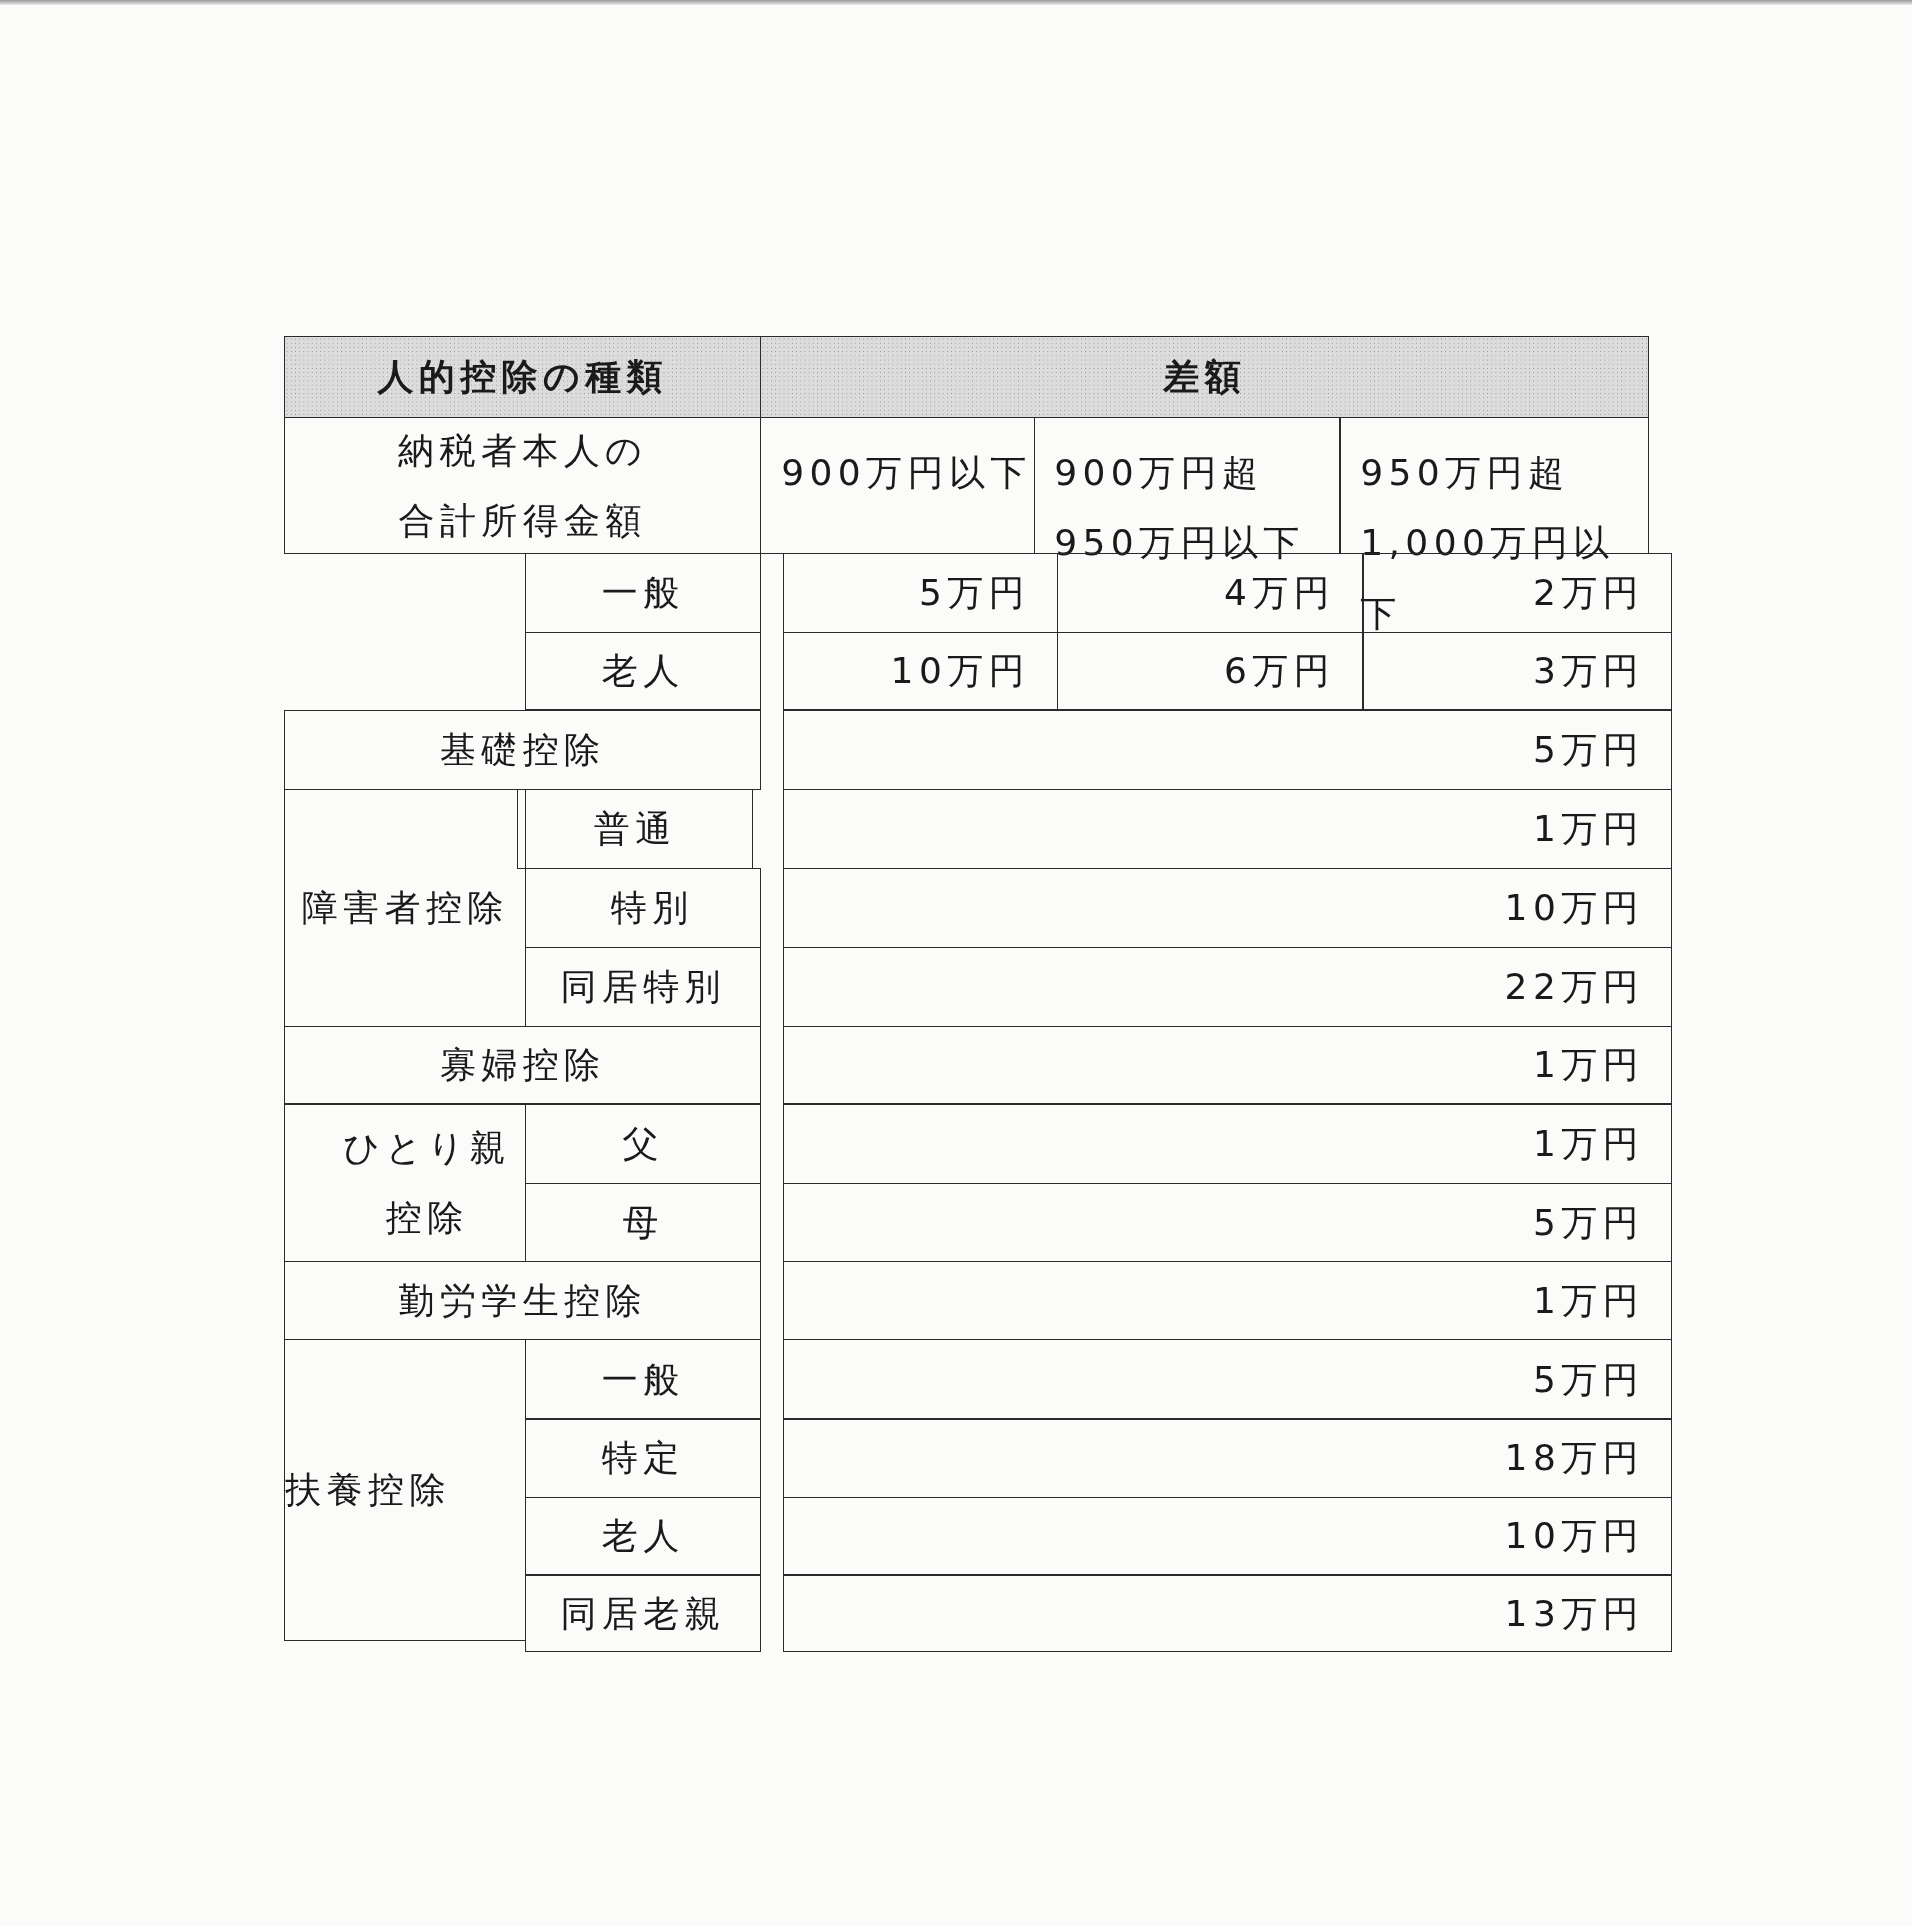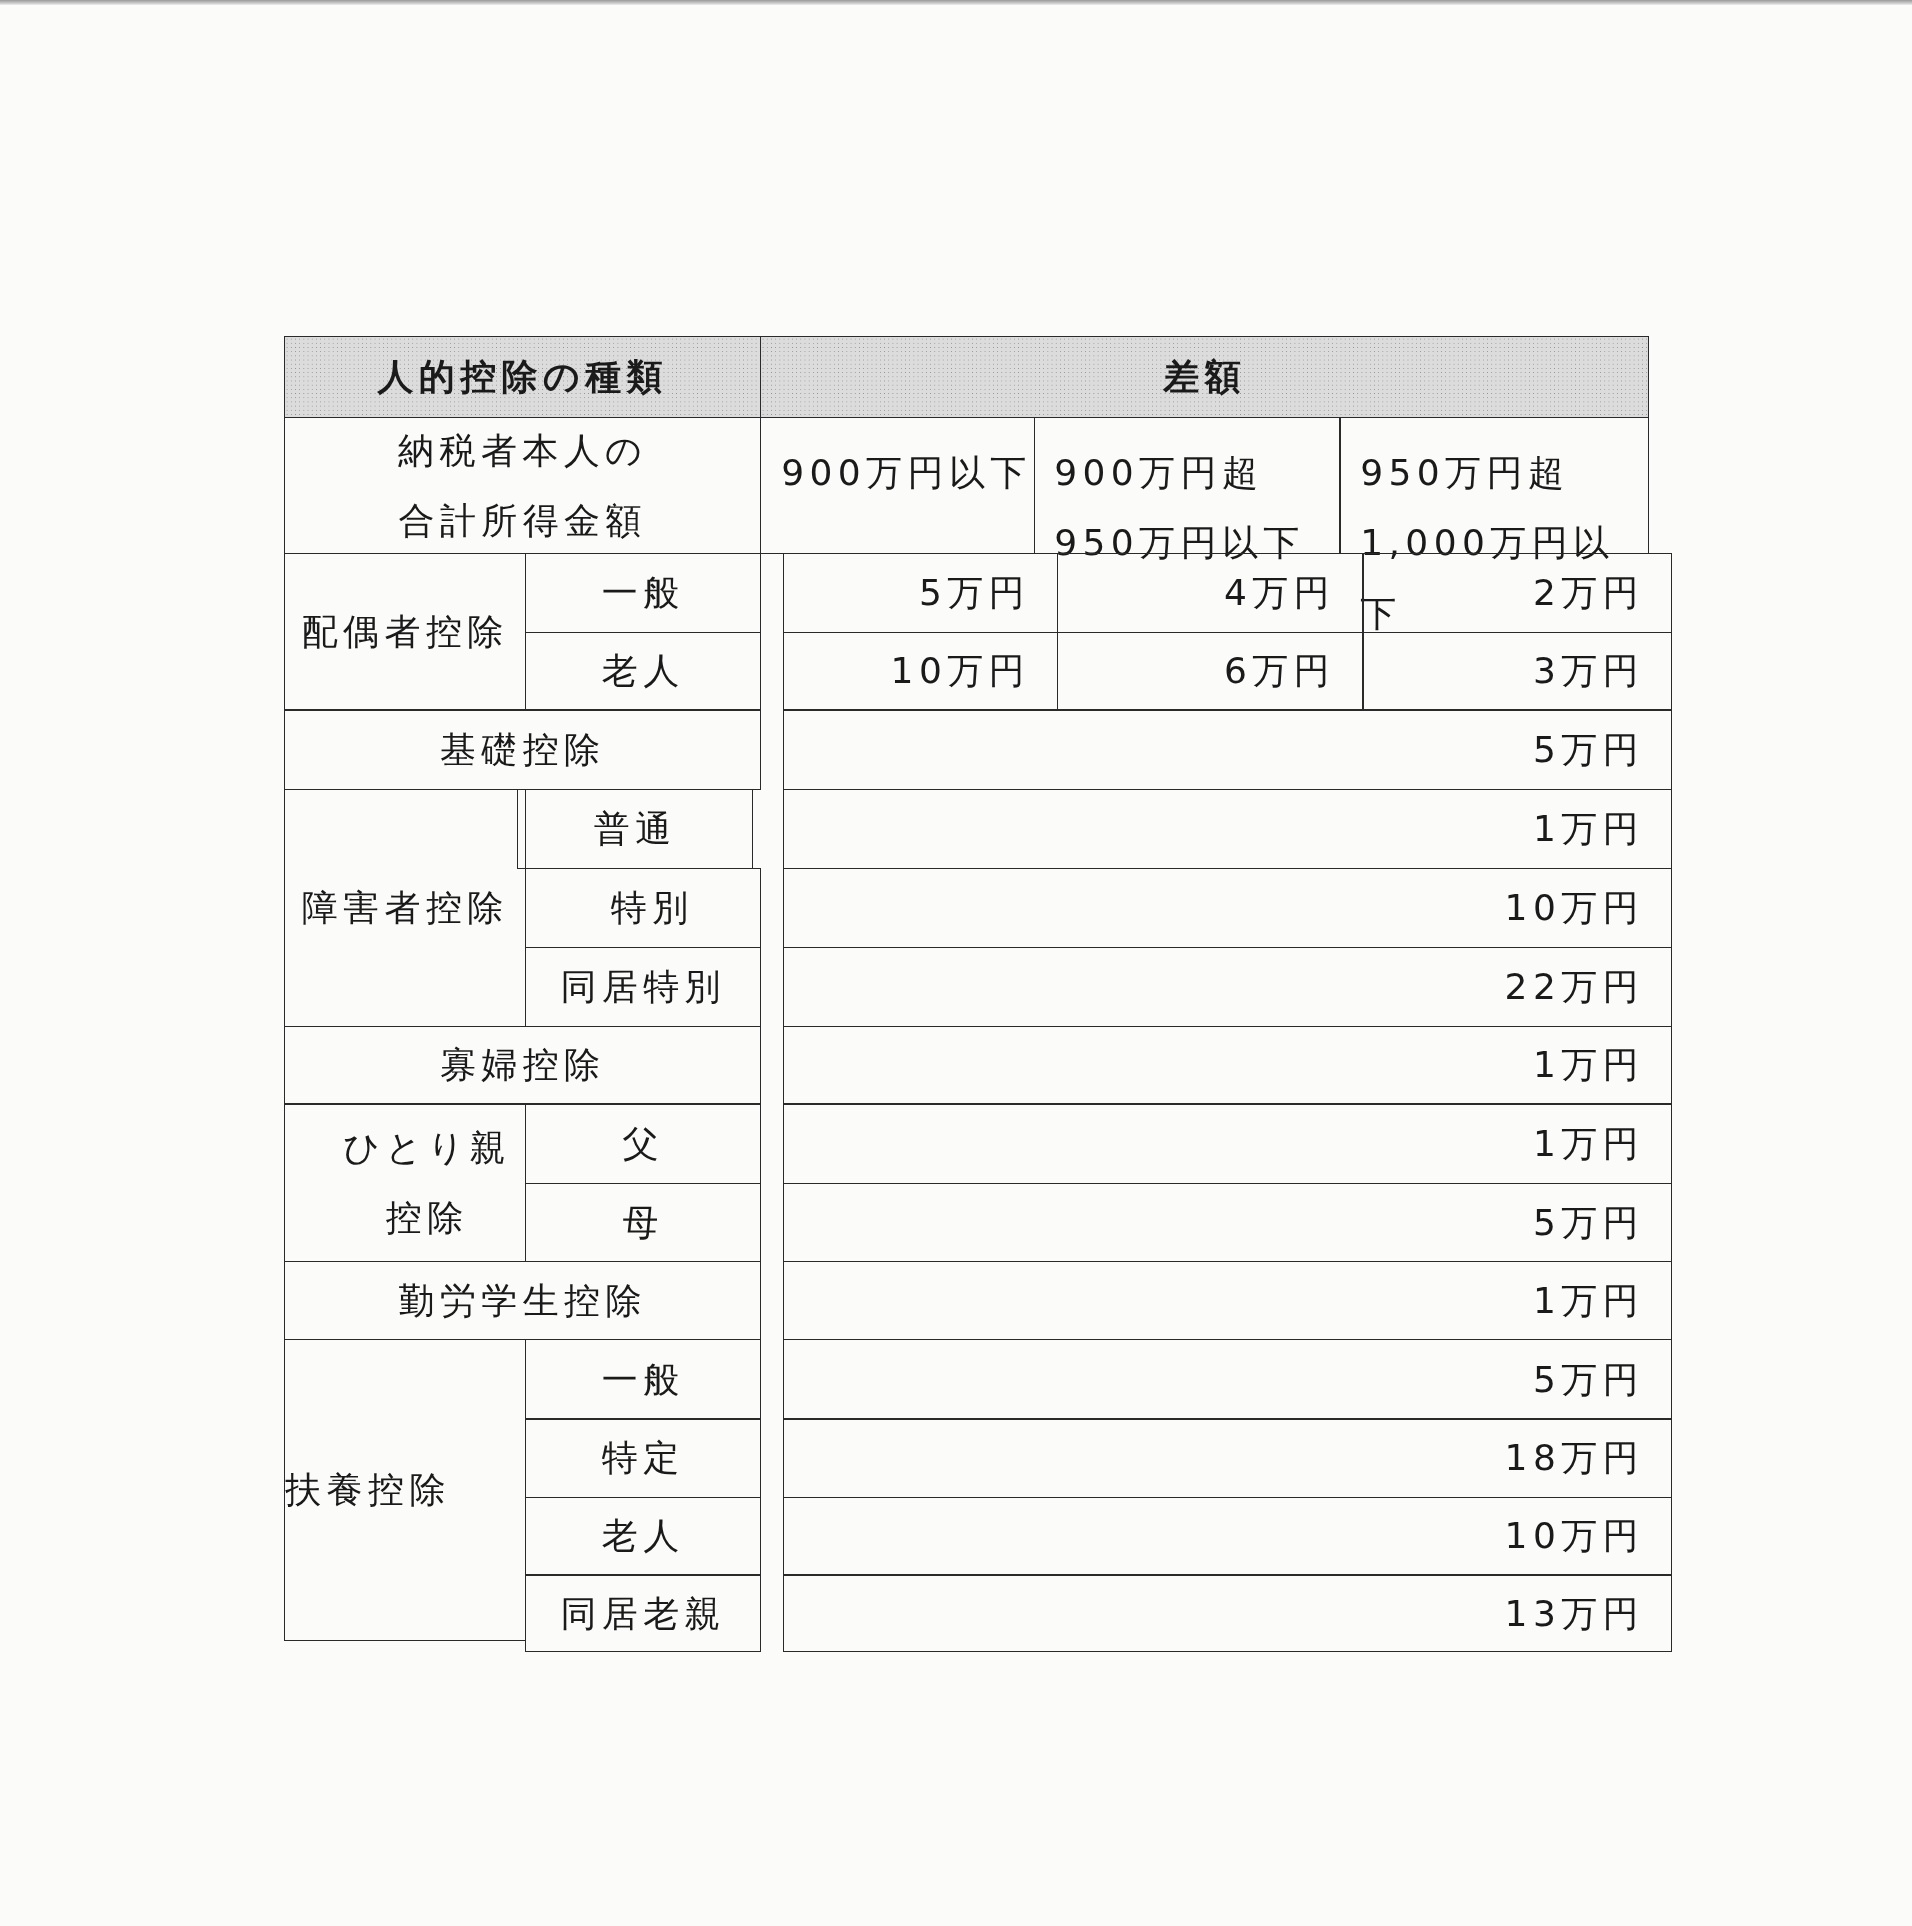--- a/index.html
+++ b/index.html
@@ -55,21 +55,20 @@
   </div>
   <div class="cell left-top" style="left:750px;top:81px;width:306px;height:137px;padding-left:19px;">
     <span>900万円超</span>
     <span>950万円以下</span>
   </div>
   <div class="cell left-top" style="left:1056px;top:81px;width:309px;height:137px;padding-left:19px;">
     <span>950万円超</span>
     <span>1,000万円以下</span>
   </div>
 
-  <div class="cell center" style="left:0;top:217px;width:242px;height:157px;">配偶者控除</div>
   <div class="cell center" style="left:241px;top:217px;width:236px;height:80px;">一般</div>
   <div class="cell right" style="left:476px;top:217px;width:275px;height:80px;">5万円</div>
   <div class="cell right" style="left:750px;top:217px;width:306px;height:80px;">4万円</div>
   <div class="cell right" style="left:1056px;top:217px;width:309px;height:80px;">2万円</div>
   <div class="cell center" style="left:241px;top:296px;width:236px;height:78px;">老人</div>
   <div class="cell right" style="left:476px;top:296px;width:275px;height:78px;">10万円</div>
   <div class="cell right" style="left:750px;top:296px;width:306px;height:78px;">6万円</div>
   <div class="cell right" style="left:1056px;top:296px;width:309px;height:78px;">3万円</div>
 
   <div class="cell center" style="left:0;top:374px;width:477px;height:80px;font-family:Liberation Serif, serif;">基礎控除</div>

